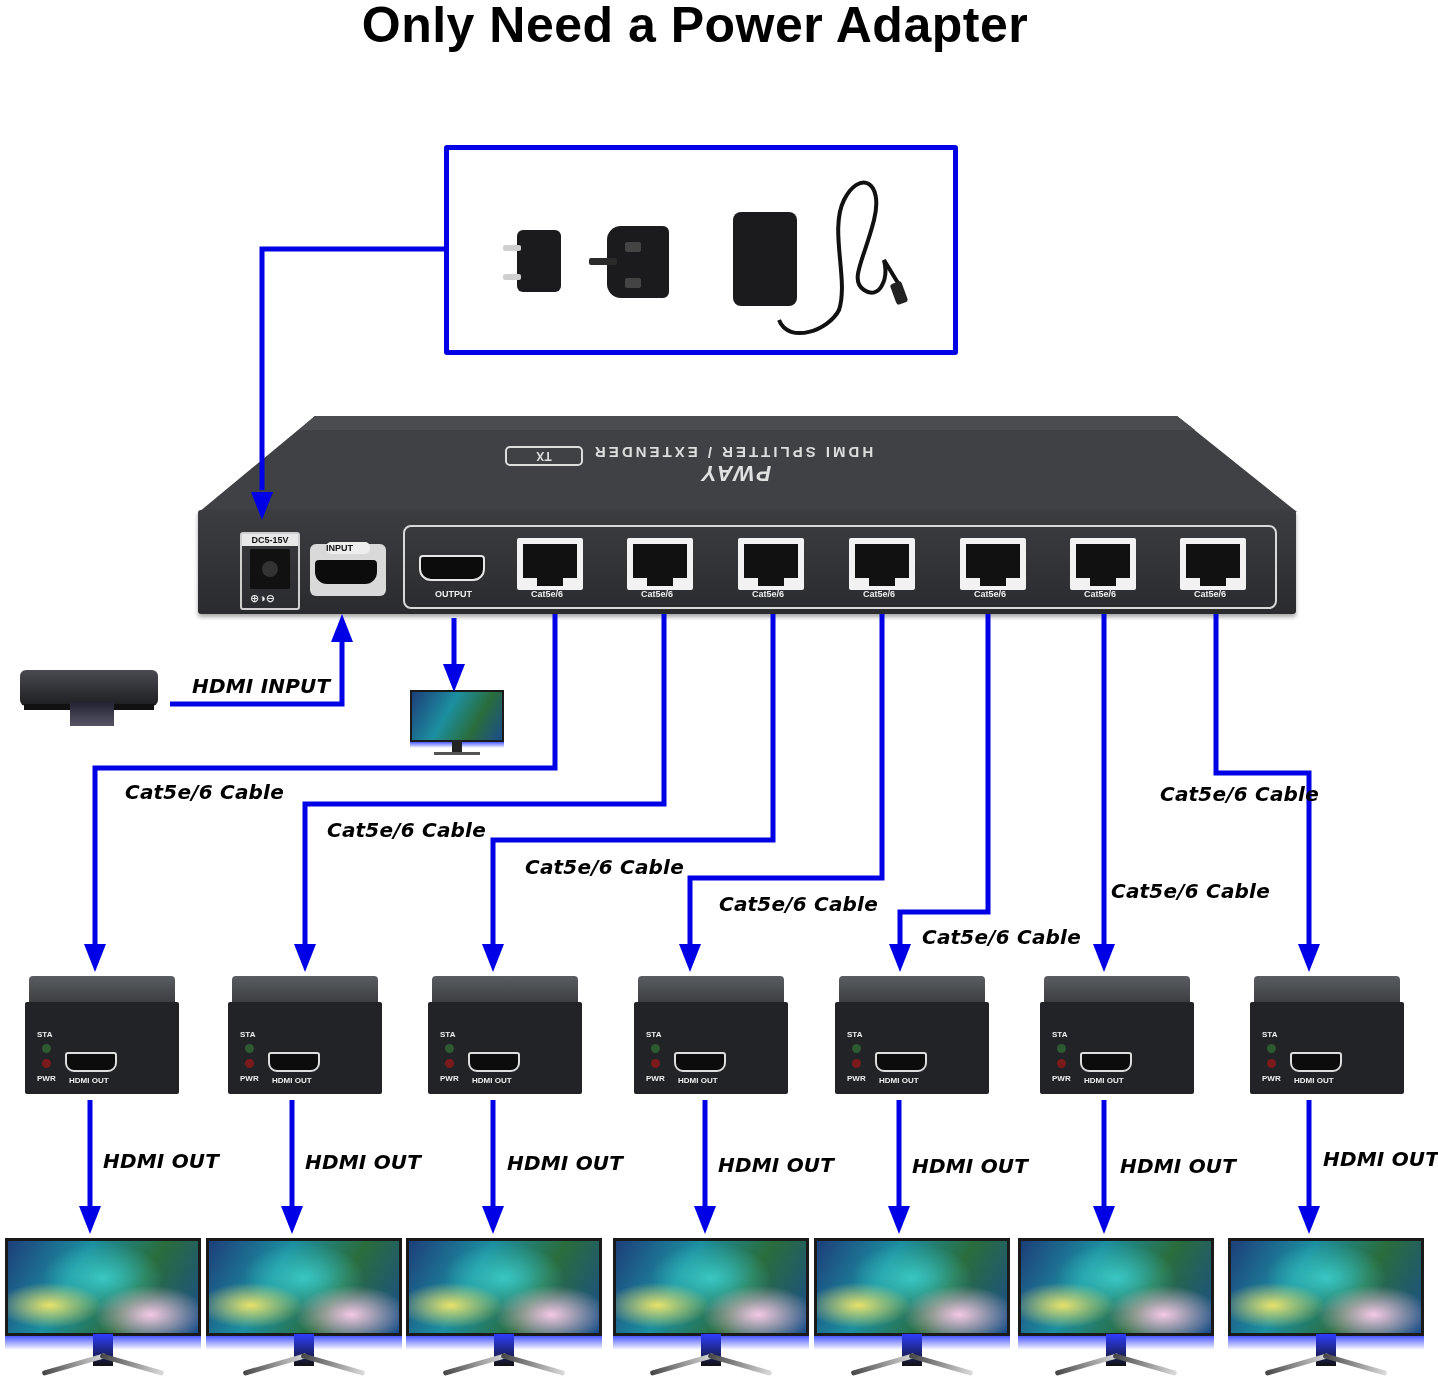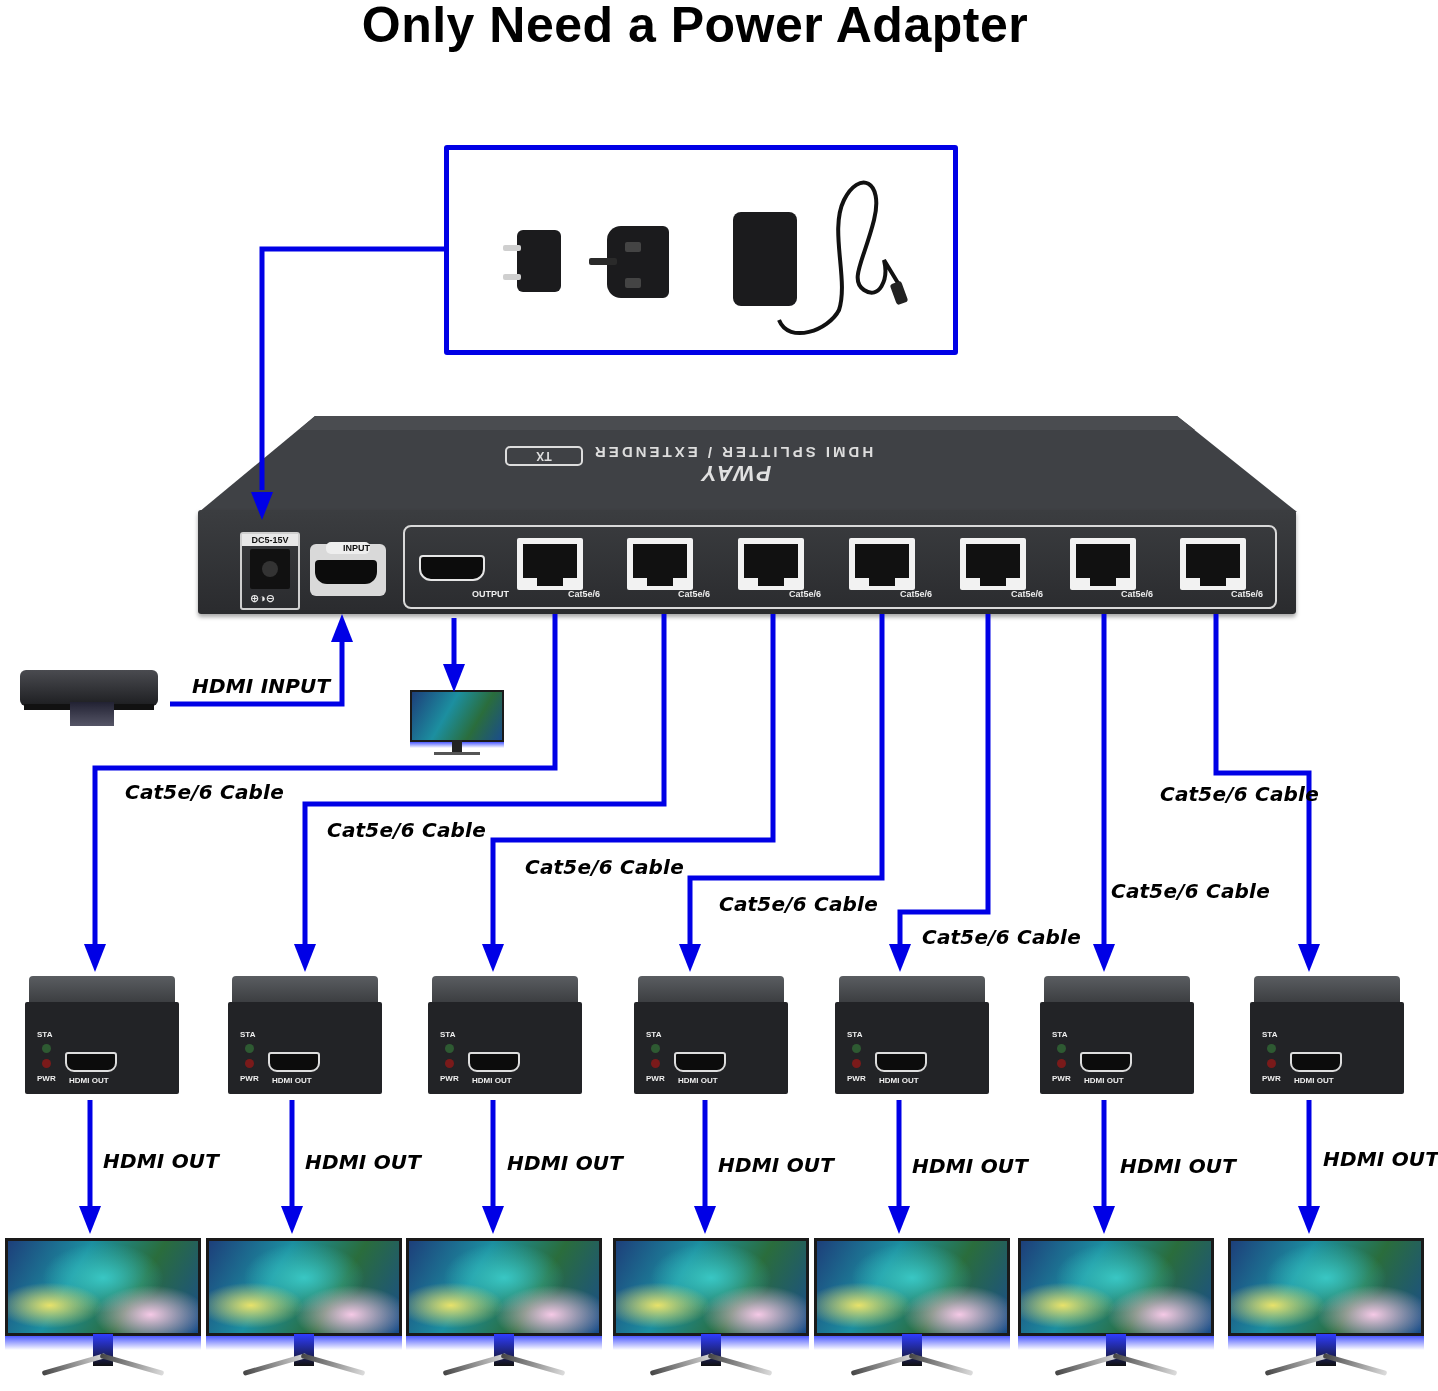--- a/index.html
+++ b/index.html
@@ -10,21 +10,21 @@
   svg.wires{position:absolute;left:0;top:0;width:1438px;height:1391px;pointer-events:none;}
   
   .adapter-box{position:absolute;left:444px;top:145px;width:504px;height:200px;border:5px solid #0000e6;border-radius:3px;background:#fff;}
   .plug{position:absolute;background:#1b1b1d;border-radius:6px;}
   .pin{position:absolute;background:#cfcfcf;border-radius:2px;}
   .unit-front{position:absolute;left:198px;top:510px;width:1098px;height:104px;background:linear-gradient(#3b3d40,#2a2b2e);border-radius:3px;box-shadow:0 3px 4px rgba(0,0,0,0.35);}
   .port-panel{position:absolute;left:205px;top:15px;width:870px;height:80px;border:2px solid #d9d9d9;border-radius:8px;}
   .rj45{position:absolute;top:11px;width:66px;height:52px;background:#f2f2f2;border-radius:2px;}
   .rj45 .hole{position:absolute;left:6px;top:6px;width:54px;height:34px;background:#111;}
   .rj45 .notch{position:absolute;left:20px;top:40px;width:26px;height:8px;background:#111;}
-  .portlbl{position:absolute;font-size:9px;font-weight:bold;color:#eee;white-space:nowrap;font-family:"Liberation Sans",sans-serif;margin-left:37px;}
+  .portlbl{position:absolute;font-size:9px;font-weight:bold;color:#eee;white-space:nowrap;font-family:"Liberation Sans",sans-serif;}
   .hdmi-port{position:absolute;width:62px;height:22px;background:#0c0c0c;border:2px solid #e6e6e6;border-radius:4px 4px 12px 12px;}
   
   .rx{position:absolute;width:154px;height:118px;}
   .rx-top{position:absolute;left:4px;top:0;width:146px;height:28px;background:linear-gradient(#5a5d61,#3a3c3f);border-radius:4px 4px 0 0;}
   .rx-front{position:absolute;left:0;top:26px;width:154px;height:92px;background:#222326;border-radius:2px;}
   .rx .sta{position:absolute;left:12px;top:28px;font-size:8px;color:#eee;font-weight:bold;}
   .rx .pwr{position:absolute;left:12px;top:72px;font-size:8px;color:#eee;font-weight:bold;}
   .rx .led-g{position:absolute;left:17px;top:42px;width:9px;height:9px;border-radius:50%;background:#2e5a32;}
   .rx .led-r{position:absolute;left:17px;top:57px;width:9px;height:9px;border-radius:50%;background:#7a1a1a;}
   .rx .hd{position:absolute;left:40px;top:50px;width:48px;height:16px;background:#0c0c0c;border:2px solid #ddd;border-radius:3px 3px 9px 9px;}
@@ -80,21 +80,21 @@
 
     <div class="abs" style="left:42px;top:22px;width:56px;height:74px;border:2px solid #cfcfcf;border-radius:3px;">
       <div class="abs" style="left:0;top:0;width:56px;height:12px;background:#e8e8e8;font-size:9px;font-weight:bold;color:#111;text-align:center;line-height:12px;">DC5-15V</div>
       <div class="abs" style="left:8px;top:15px;width:40px;height:40px;background:#111;border-radius:2px;">
         <div class="abs" style="left:12px;top:12px;width:16px;height:16px;border-radius:50%;background:#333;"></div>
       </div>
       <div class="abs" style="left:8px;top:58px;font-size:11px;color:#e8e8e8;font-weight:bold;">⊕◑⊖</div>
     </div>
 
     <div class="abs" style="left:112px;top:34px;width:76px;height:52px;background:#d9d9d9;border-radius:6px;">
-      <div class="abs" style="left:16px;top:-2px;width:44px;height:12px;background:#eee;border-radius:5px;font-size:9px;font-weight:bold;text-align:right;line-height:12px;color:#111;">INPUT</div>
+      <div class="abs" style="left:16px;top:-2px;width:44px;height:12px;background:#eee;border-radius:5px;font-size:9px;font-weight:bold;text-align:left;line-height:12px;color:#111;">INPUT</div>
       <div class="abs" style="left:5px;top:16px;width:62px;height:24px;background:#0c0c0c;border-radius:4px 4px 12px 12px;"></div>
     </div>
 
     <div class="port-panel">
       <div class="hdmi-port" style="left:14px;top:28px;"></div>
       <div class="portlbl" style="left:30px;top:62px;">OUTPUT</div>
 
       <div class="rj45" style="left:112px;">
           <div class="hole"></div>
           <div class="notch"></div>

